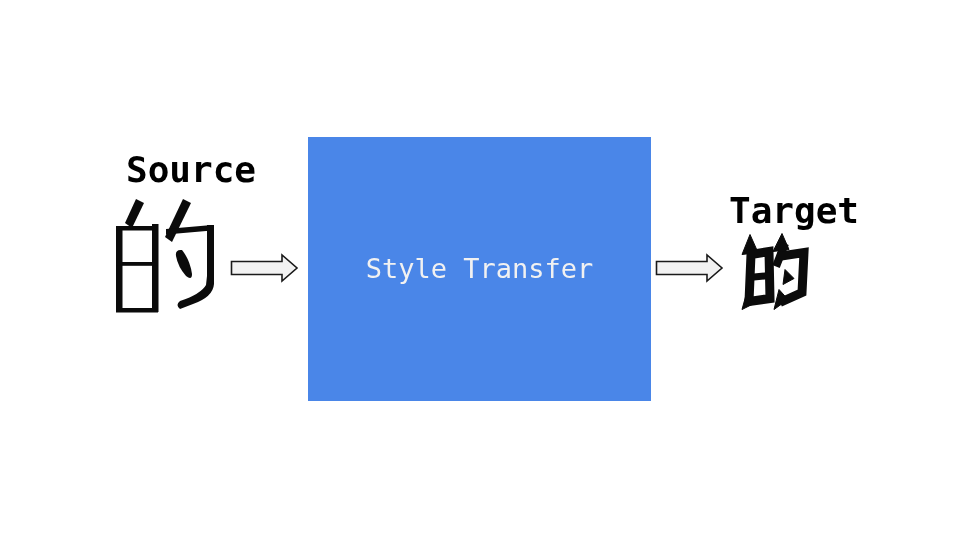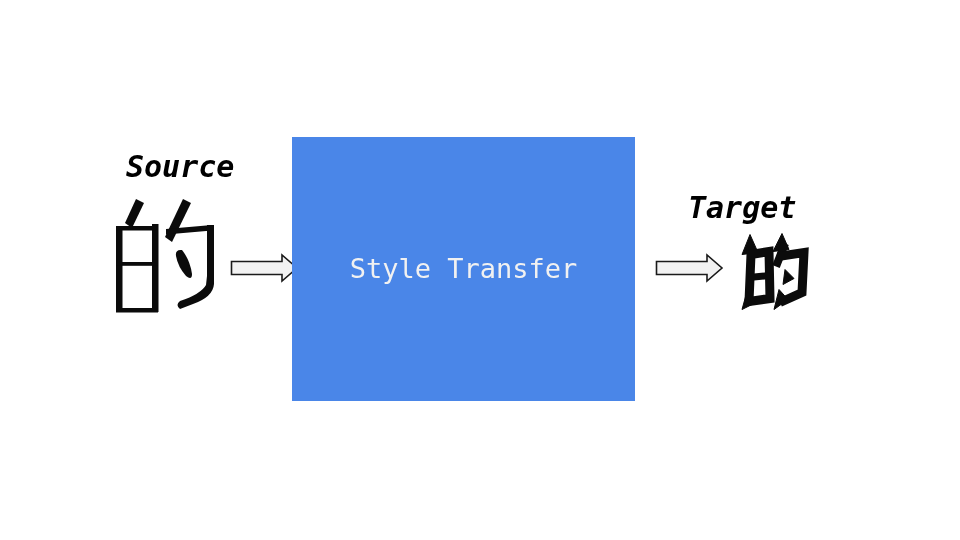--- a/index.html
+++ b/index.html
@@ -5,33 +5,32 @@
   html,body{margin:0;padding:0;}
   body{
     width:960px;height:540px;background:#ffffff;overflow:hidden;
     font-family:"DejaVu Sans Mono","Liberation Mono",monospace;
   }
   .stage{position:relative;width:960px;height:540px;background:#ffffff;}
 
   .mono-label{
     position:absolute;
     font-family:"DejaVu Sans Mono","Liberation Mono",monospace;
-    font-weight:700;font-size:30px;color:#000;letter-spacing:0px;
+    font-weight:700;font-size:36px;color:#000;letter-spacing:0px;
     white-space:nowrap;
-    font-style:italic;
   }
   #source-label{left:126px;top:149px;}
-  #target-label{left:688px;top:190px;}
+  #target-label{left:729px;top:190px;}
 
   .glyph{position:absolute;display:block;}
   #source-glyph{left:112px;top:197px;width:104px;height:120px;}
   #target-glyph{left:741px;top:232px;width:70px;height:80px;}
 
   .network-box{
-    position:absolute;left:292px;top:137px;width:343px;height:264px;
+    position:absolute;left:308px;top:137px;width:343px;height:264px;
     background:#4a86e8;
     display:flex;justify-content:center;align-items:center;
     box-sizing:border-box;
   }
   .box-line{
     font-family:"DejaVu Sans Mono","Liberation Mono",monospace;
     font-weight:400;font-size:27px;line-height:38px;color:#f1f1f1;
     text-align:center;white-space:nowrap;
   }
 

